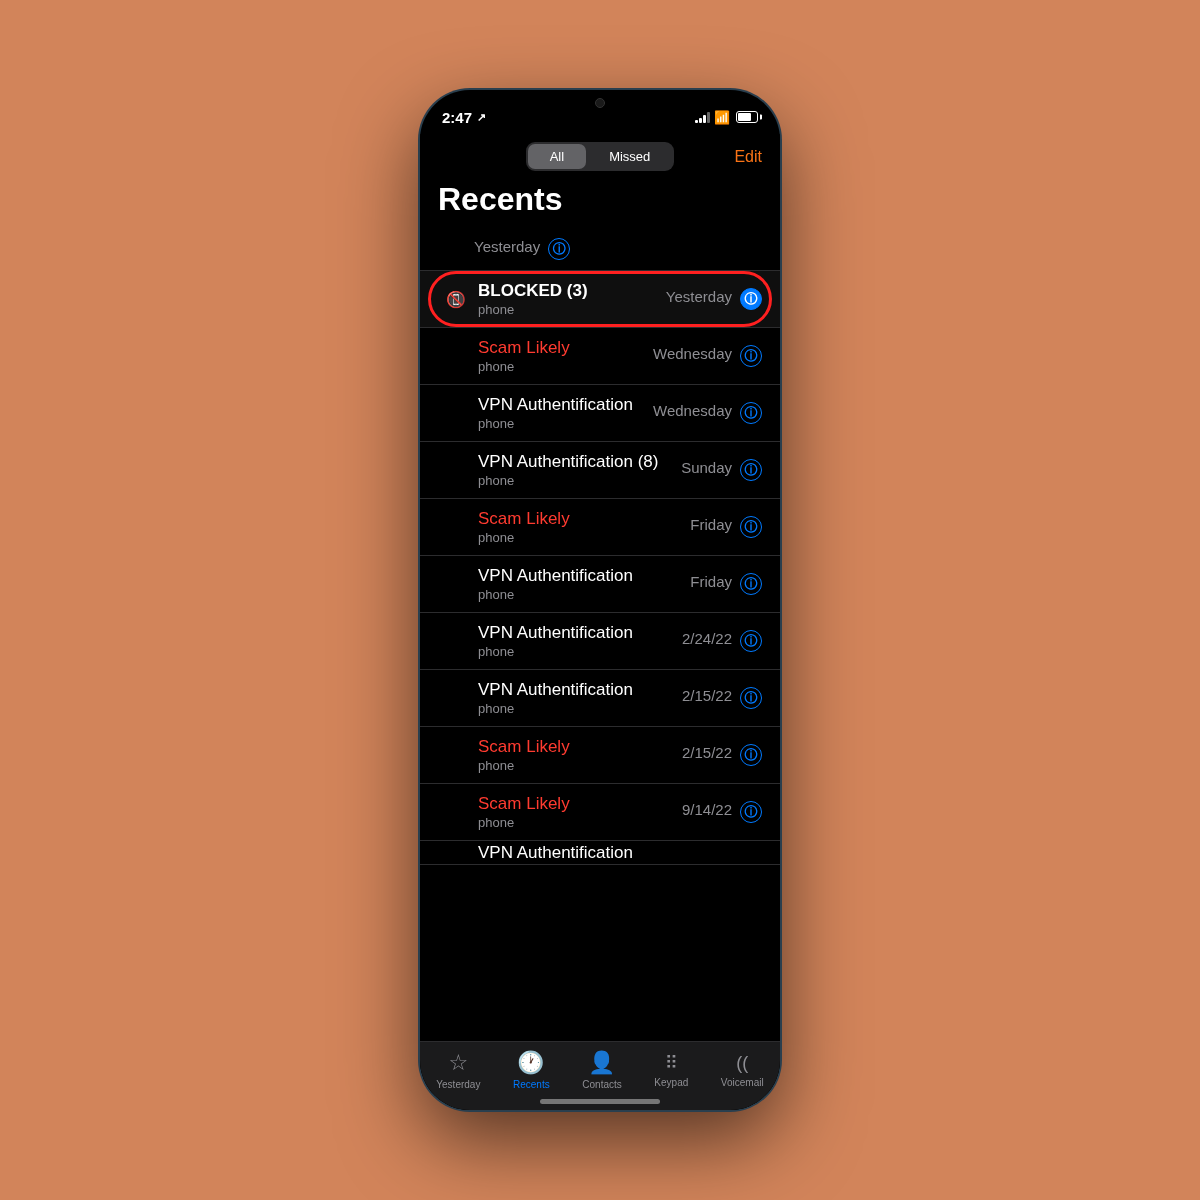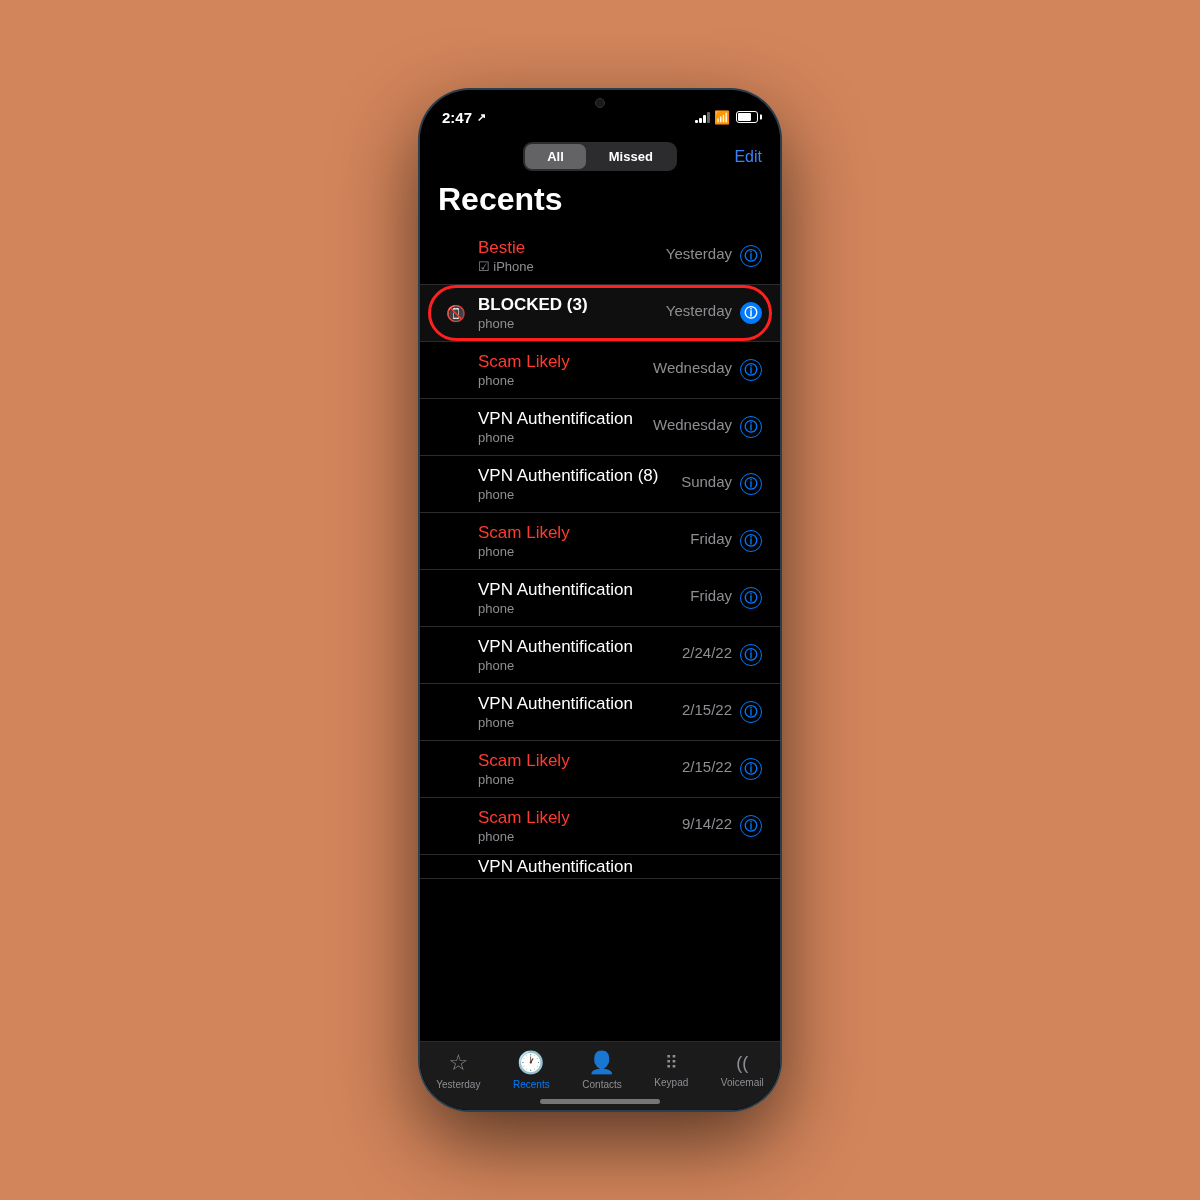--- a/index.html
+++ b/index.html
@@ -170,34 +170,34 @@
       background: #2C2C2E;
       border-radius: 9px;
       padding: 2px;
       gap: 1px;
     }
 
     .segment-btn {
       padding: 5px 22px;
       border-radius: 7px;
       font-size: 13px;
-      font-weight: 700;
+      font-weight: 400;
       color: #fff;
       cursor: pointer;
     }
 
     .segment-btn.active {
       background: #636366;
       color: #fff;
     }
 
     .edit-btn {
       position: absolute;
       right: 18px;
-      color: #3b82f6;
+      color: #f97316;
       font-size: 16px;
       cursor: pointer;
     }
 
     
     .recents-title {
       font-size: 32px;
       font-weight: 700;
       color: #fff;
       padding: 4px 18px 10px;
@@ -393,24 +393,20 @@
           </div>
           <div class="edit-btn">Edit</div>
         </div>
 
         <div class="recents-title">Recents</div>
 
         <div class="call-list" style="position:relative;">
 
           <div class="call-item">
             <div class="call-icon-area"></div>
-            <div class="call-info">
-              <div class="call-name red">Bestie</div>
-              <div class="call-sub">☑ iPhone</div>
-            </div>
             <div class="call-right">
               <span class="call-date">Yesterday</span>
               <div class="info-btn">ⓘ</div>
             </div>
           </div>
 
           <div class="call-item highlighted" style="position:relative;">
             <div class="highlight-circle"></div>
             <div class="call-icon-area">
               <span class="phone-icon">📵</span>

